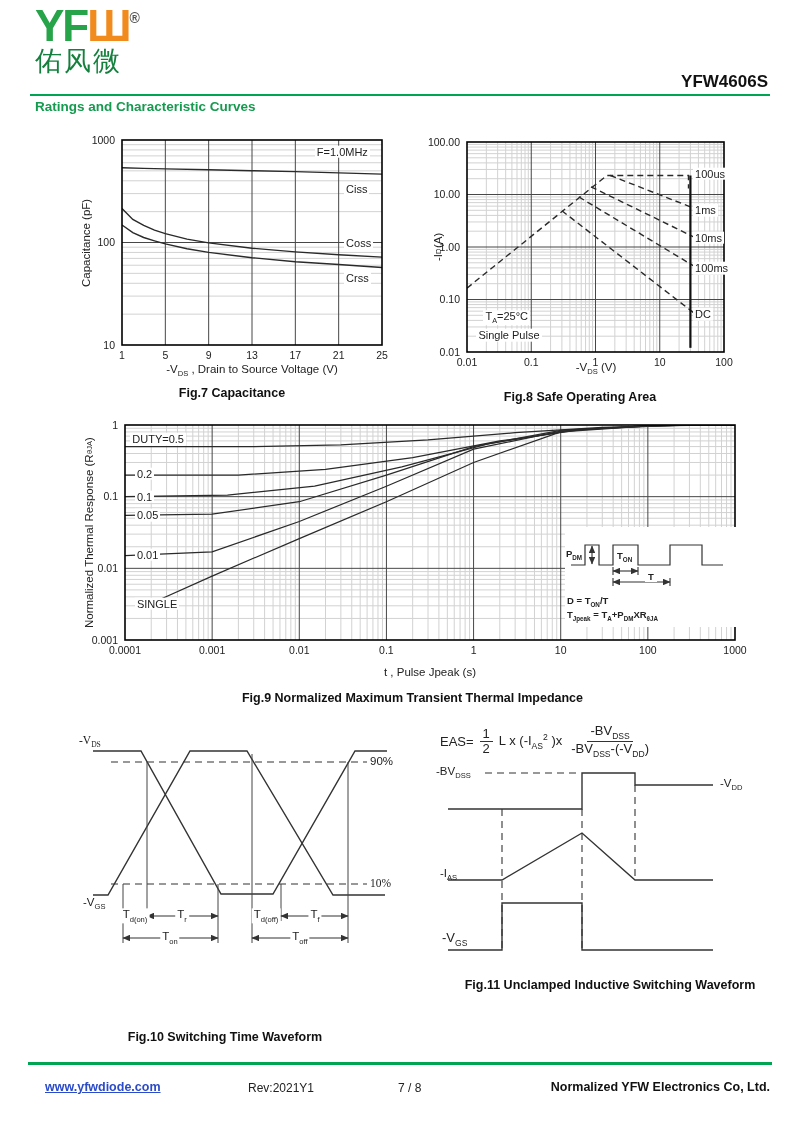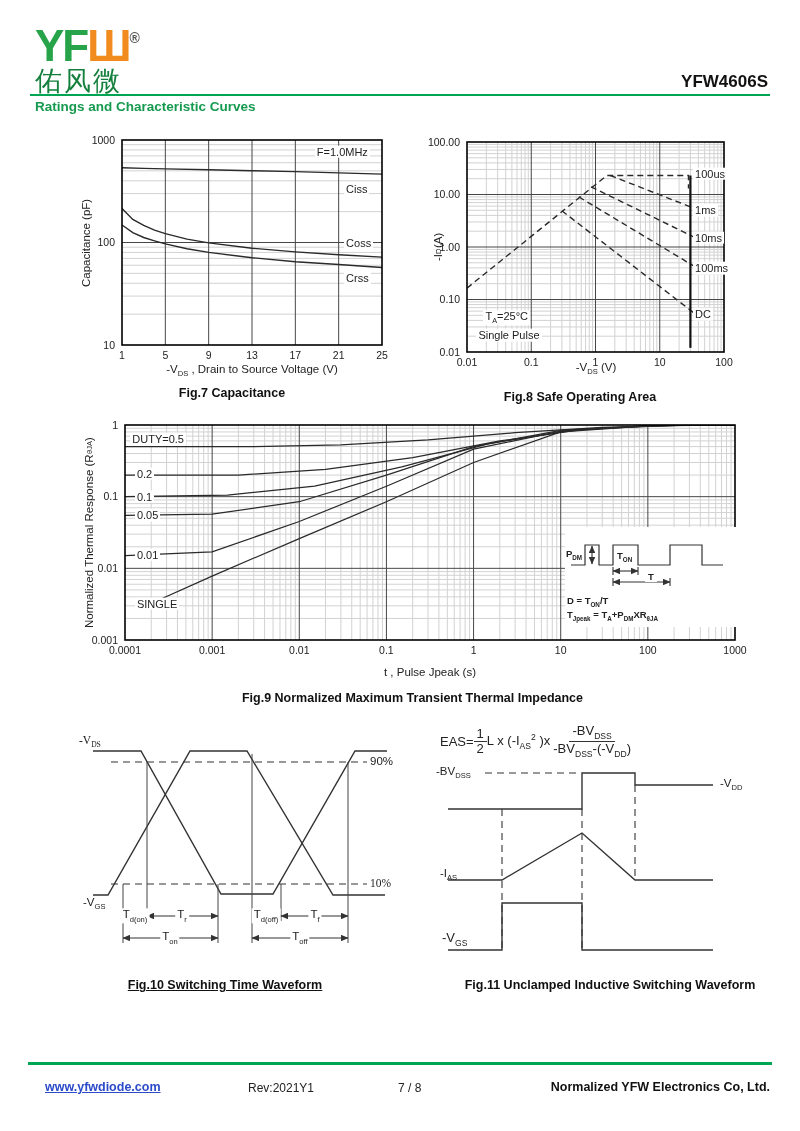--- a/index.html
+++ b/index.html
@@ -28,35 +28,35 @@
   .wv{fill:none;stroke:#333;stroke-width:1.4;}
   .dash{fill:none;stroke:#333;stroke-width:1.1;stroke-dasharray:7,5;}
   .tick{stroke:#444;stroke-width:1;}
   .meas{stroke:#333;stroke-width:1.1;fill:none;}
   .mk{fill:#333;}
   .wlab{position:absolute;font-size:11.5px;background:#fff;padding:0 2px;white-space:nowrap;color:#222;}
   .wlab.ctr{transform:translate(-50%,-50%);text-align:right;}
   .inset{position:absolute;background:#fff;}
   .inset .small{font-size:9.5px;font-weight:bold;position:absolute;white-space:nowrap;}
   
-  .formula{position:absolute;display:flex;align-items:center;font-size:13px;color:#222;}
+  .formula{position:absolute;display:flex;align-items:center;gap:6px;font-size:13px;color:#222;}
   .frac{display:inline-flex;flex-direction:column;align-items:center;line-height:1.15;}
   .frac .num{border-bottom:1.3px solid #333;padding:0 3px;}
   .frac .den{padding:0 3px;}
   
   .footer-link{font-size:12.5px;font-weight:bold;text-decoration:underline;}
   .footer-text{font-size:12px;color:#222;}
   .footer-company{font-size:12.5px;font-weight:bold;color:#111;text-align:right;}
 </style>
 </head>
 <body>
 
 <div class="page">
 
-  <div class="abs" style="left:35px;top:24px;">
+  <div class="abs" style="left:35px;top:4px;">
     <div class="logo-latin"><span id="logo-latin" style="color: rgb(39, 163, 73);">YF</span><span id="logo-w" style="color: rgb(242, 139, 29);">Ш</span><span class="reg">®</span></div>
     <div class="logo-cjk">佑风微</div>
   </div>
   <div class="abs part-number" style="left:580px;top:72px;width:188px;">YFW4606S</div>
   <div class="rule" id="header-rule" style="left: 30px; top: 94px; width: 740px; background: rgb(0, 165, 83);"></div>
   <div class="abs section-title" id="section-title" style="left: 35px; top: 99px; color: rgb(22, 154, 79);">Ratings and Characteristic Curves</div>
 
   <div class="chart" id="fig7" style="left:72px;top:133px;width:320px;height:245px;"><svg width="320" height="245">
         <g stroke="#d2d2d2" stroke-width="1">
           <line x1="50" y1="181.14442544444194" x2="310" y2="181.14442544444194"></line>
@@ -359,21 +359,21 @@
     <div class="wlab" style="left:6px;top:158px;">-V<sub>GS</sub></div>
     <div class="wlab" style="left:293px;top:17px;background:none;">90%</div>
     <div class="wlab" style="left:293px;top:139px;background:none;font-family:Liberation Serif, serif;">10%</div>
     <div class="wlab ctr" style="left:60px;top:178px;">T<sub>d(on)</sub></div>
     <div class="wlab ctr" style="left:107px;top:178px;">T<sub>r</sub></div>
     <div class="wlab ctr" style="left:191px;top:178px;">T<sub>d(off)</sub></div>
     <div class="wlab ctr" style="left:240px;top:178px;">T<sub>f</sub></div>
     <div class="wlab ctr" style="left:95px;top:200px;">T<sub>on</sub></div>
     <div class="wlab ctr" style="left:225px;top:200px;">T<sub>off</sub></div>
   </div>
-  <div class="cap" style="left:60px;top:978px;width:330px;text-decoration:underline;">Fig.10 Switching Time Waveform</div>
+  <div class="cap" style="left:60px;top:1030px;width:330px;">Fig.10 Switching Time Waveform</div>
 
   <div class="chart" style="left:430px;top:722px;width:360px;height:250px;">
     <div class="formula" style="left:10px;top:2px;">
       <span>EAS=</span>
       <span class="frac">
         <span class="num">1</span>
         <span class="den">2</span>
       </span>
       <span>L x (-I<sub>AS</sub><sup>2</sup> )x</span>
       <span class="frac">

